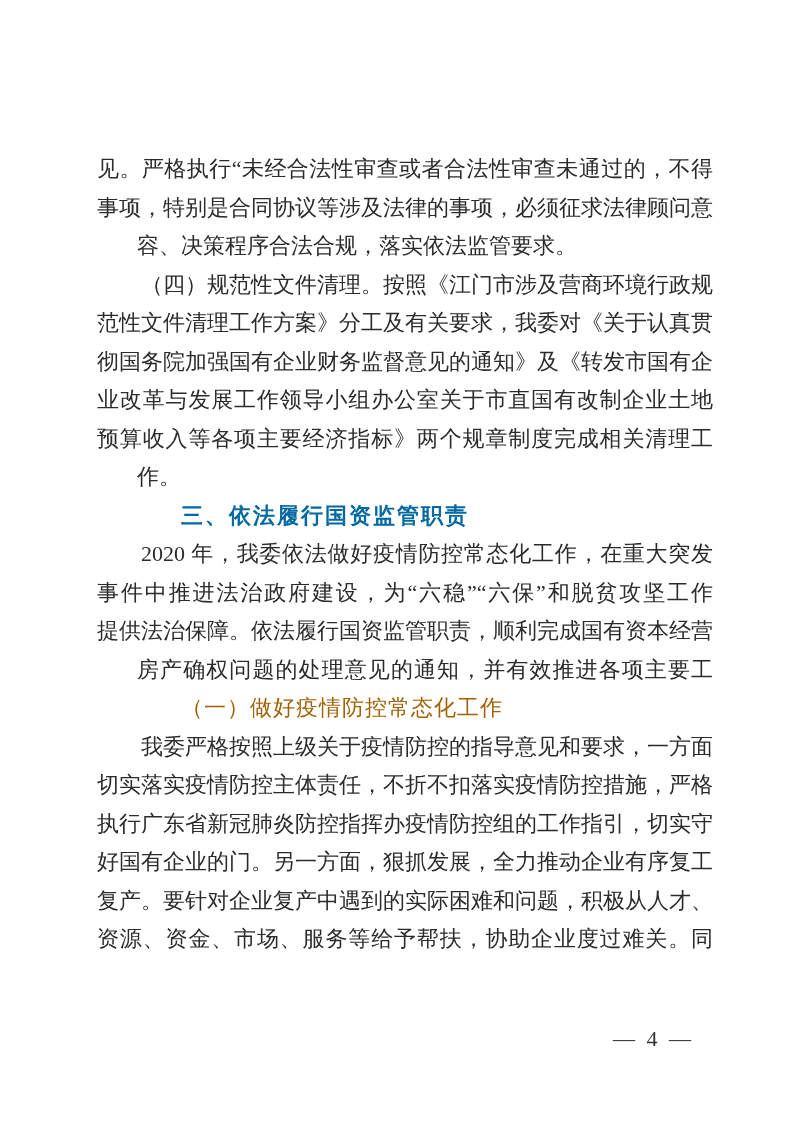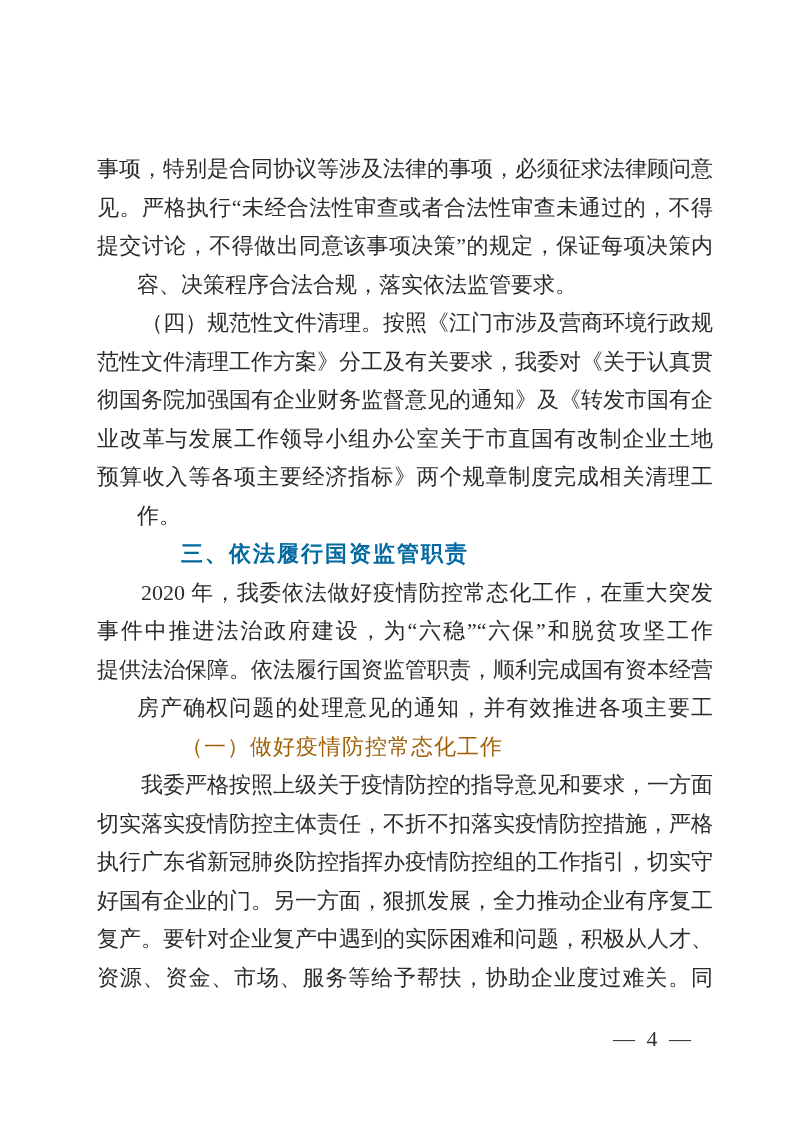--- a/index.html
+++ b/index.html
@@ -58,23 +58,22 @@
     line-height: 26px;
     color: #333333;
     letter-spacing: 3px;
   }
 </style>
 </head>
 <body>
 
 <div class="page">
   <div class="text-block">
+      <div class="line body full">见。严格执行“未经合法性审查或者合法性审查未通过的，不得</div>
       <div class="line body full">事项，特别是合同协议等涉及法律的事项，必须征求法律顾问意</div>
-      <div class="line body full">见。严格执行“未经合法性审查或者合法性审查未通过的，不得</div>
-      <div class="line body full">提交讨论，不得做出同意该事项决策”的规定，保证每项决策内</div>
       <div class="line body end">容、决策程序合法合规，落实依法监管要求。</div>
       <div class="line body indent full">（四）规范性文件清理。按照《江门市涉及营商环境行政规</div>
       <div class="line body full">范性文件清理工作方案》分工及有关要求，我委对《关于认真贯</div>
       <div class="line body full">彻国务院加强国有企业财务监督意见的通知》及《转发市国有企</div>
       <div class="line body full">业改革与发展工作领导小组办公室关于市直国有改制企业土地</div>
       <div class="line body full">预算收入等各项主要经济指标》两个规章制度完成相关清理工</div>
       <div class="line body end">作。</div>
       <div class="line heading indent end">三、依法履行国资监管职责</div>
       <div class="line body indent full">2020 年，我委依法做好疫情防控常态化工作，在重大突发</div>
       <div class="line body full">事件中推进法治政府建设，为“六稳”“六保”和脱贫攻坚工作</div>

